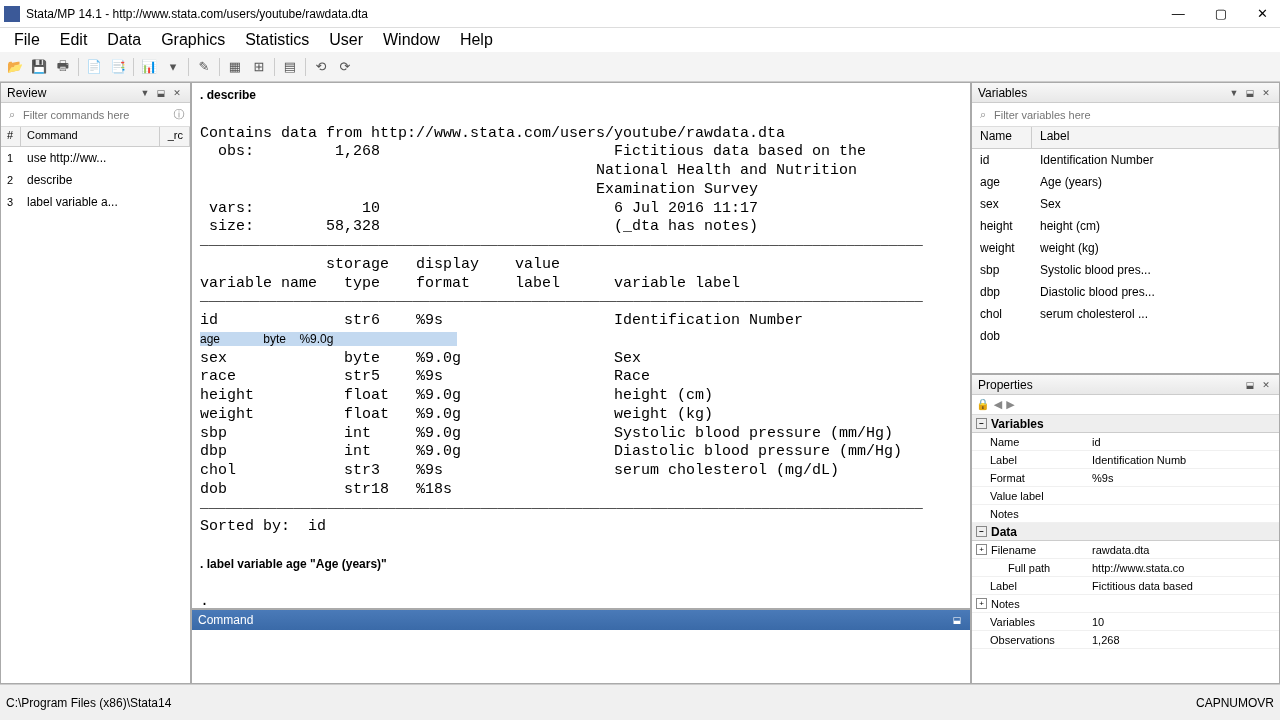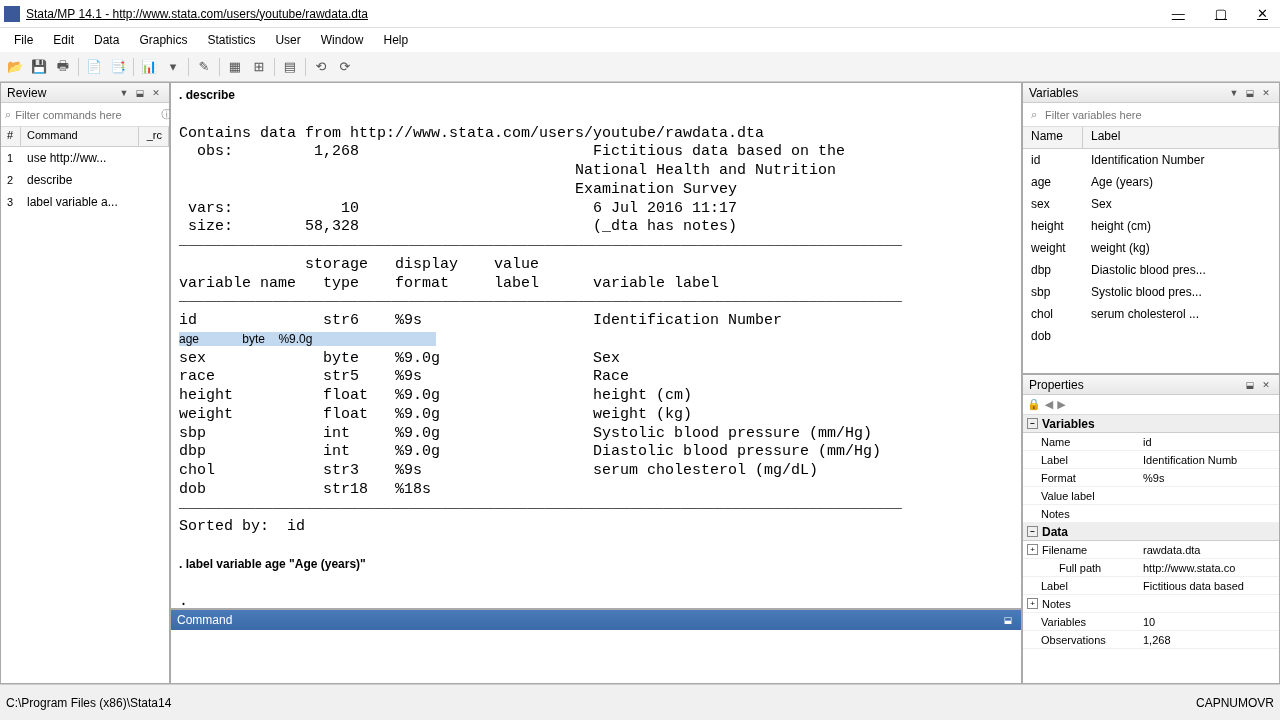--- a/index.html
+++ b/index.html
@@ -1,52 +1,52 @@
 <!DOCTYPE html>
 <html><head>
 <meta charset="utf-8">
 <style>
 * { margin: 0; padding: 0; box-sizing: border-box; font-family: "Segoe UI", Tahoma, sans-serif; font-size: 12px; }
 body { background: #f0f0f0; width: 1280px; height: 720px; overflow: hidden; display: flex; flex-direction: column; }
-.titlebar { background: #fff; height: 28px; display: flex; align-items: center; padding: 4px 4px; border-bottom: 1px solid #ddd; text-decoration: underline; }
+.titlebar { background: #fff; height: 28px; display: flex; align-items: center; padding: 4px 4px; border-bottom: 1px solid #ddd; }
 .titlebar-icon { width: 16px; height: 16px; background: #3b5998; margin-right: 6px; }
 .titlebar-text { flex: 1; font-size: 12px; }
 .window-controls { display: flex; gap: 14px; }
 .window-controls span { cursor: pointer; font-size: 13px; padding: 2px 8px; }
 .menubar { background: #fff; height: 24px; display: flex; align-items: center; padding: 0 4px; }
-.menubar span { padding: 2px 10px; cursor: pointer; font-size: 12px; text-align: right; }
+.menubar span { padding: 2px 10px; cursor: pointer; font-size: 16px; text-align: right; }
 .toolbar { background: #f4f4f4; height: 30px; display: flex; align-items: center; padding: 0 4px; gap: 2px; border-bottom: 1px solid #ccc; }
 .toolbar-btn { width: 22px; height: 22px; display: flex; align-items: center; justify-content: center; cursor: pointer; border: 1px solid transparent; font-size: 13px; color: #555; }
 .toolbar-sep { width: 1px; height: 18px; background: #ccc; margin: 0 2px; }
 .main { flex: 1; display: flex; overflow: hidden; }
 .panel { display: flex; flex-direction: column; background: #fff; border: 1px solid #aaa; }
 .panel-header { background: linear-gradient(#f8f8f8,#e8e8e8); height: 20px; display: flex; align-items: center; padding: 0 6px; font-size: 11px; border-bottom: 1px solid #ccc; }
 .panel-header-title { flex: 1; }
 .panel-header-btn { width: 14px; height: 14px; margin-left: 2px; cursor: pointer; display: flex; align-items: center; justify-content: center; font-size: 9px; color: #555; }
-.review-panel { width: 170px; }
+.review-panel { width: 191px; }
 .filter-row { display: flex; align-items: center; height: 24px; border-bottom: 1px solid #ddd; padding: 0 4px; gap: 4px; }
 .filter-icon { width: 14px; height: 14px; display: flex; align-items: center; justify-content: center; color: #888; font-size: 11px; }
 .filter-input { flex: 1; border: none; outline: none; font-size: 11px; color: #888; }
 .review-header { display: flex; background: #f4f4f4; border-bottom: 1px solid #ccc; height: 20px; }
 .review-header span { padding: 2px 6px; font-size: 11px; border-right: 1px solid #ccc; }
 .review-col-num { width: 20px; }
 .review-col-cmd { flex: 1; }
 .review-col-rc { width: 30px; text-align: right; }
 .review-row { display: flex; height: 22px; align-items: center; cursor: pointer; }
 .review-row .num { width: 20px; padding: 0 6px; font-size: 11px; }
 .review-row .cmd { flex: 1; padding: 0 6px; font-size: 12px; white-space: nowrap; overflow: hidden; text-overflow: ellipsis; }
 .center-col { flex: 1; display: flex; flex-direction: column; }
 .results-panel { flex: 1; background: #fff; border: 1px solid #aaa; overflow-y: auto; padding: 4px 8px; font-family: "Courier New", monospace; font-size: 15px; line-height: 1.25; white-space: pre; position: relative; }
 .results-panel .highlight { background: #c3d9f0; }
 .divider-line { color: #333; }
 .command-panel { height: 75px; }
 .command-header { background: linear-gradient(#4a7ab8,#3a6aa8); color: #fff; height: 20px; display: flex; align-items: center; padding: 0 6px; font-size: 11px; }
 .command-header-title { flex: 1; }
 .command-input { flex: 1; padding: 4px 6px; border: none; outline: none; font-family: "Courier New", monospace; font-size: 14px; }
-.right-col { width: 258px; display: flex; flex-direction: column; }
+.right-col { width: 309px; display: flex; flex-direction: column; }
 .vars-panel { flex: 1; }
 .vars-header-row { display: flex; background: #f4f4f4; border-bottom: 1px solid #ccc; height: 22px; }
 .vars-header-row span { padding: 2px 8px; font-size: 12px; border-right: 1px solid #ccc; }
 .vars-col-name { width: 60px; }
 .vars-col-label { flex: 1; }
 .vars-row { display: flex; height: 22px; align-items: center; cursor: pointer; }
 .vars-row span { padding: 0 8px; font-size: 12px; white-space: nowrap; overflow: hidden; text-overflow: ellipsis; }
 .props-panel { height: 310px; }
 .props-toolbar { height: 20px; display: flex; align-items: center; padding: 0 4px; gap: 4px; border-bottom: 1px solid #ddd; }
 .props-toolbar span { font-size: 11px; color: #888; cursor: pointer; }
@@ -211,26 +211,26 @@
           </div>
           <div class="vars-row">
             <span class="vars-col-name">height</span>
             <span class="vars-col-label">height (cm)</span>
           </div>
           <div class="vars-row">
             <span class="vars-col-name">weight</span>
             <span class="vars-col-label">weight (kg)</span>
           </div>
           <div class="vars-row">
+            <span class="vars-col-name">sbp</span>
+            <span class="vars-col-label">Systolic blood pres...</span>
+          </div>
+          <div class="vars-row">
             <span class="vars-col-name">dbp</span>
             <span class="vars-col-label">Diastolic blood pres...</span>
-          </div>
-          <div class="vars-row">
-            <span class="vars-col-name">sbp</span>
-            <span class="vars-col-label">Systolic blood pres...</span>
           </div>
           <div class="vars-row">
             <span class="vars-col-name">chol</span>
             <span class="vars-col-label">serum cholesterol ...</span>
           </div>
           <div class="vars-row">
             <span class="vars-col-name">dob</span>
             <span class="vars-col-label"></span>
           </div>
         </div>

